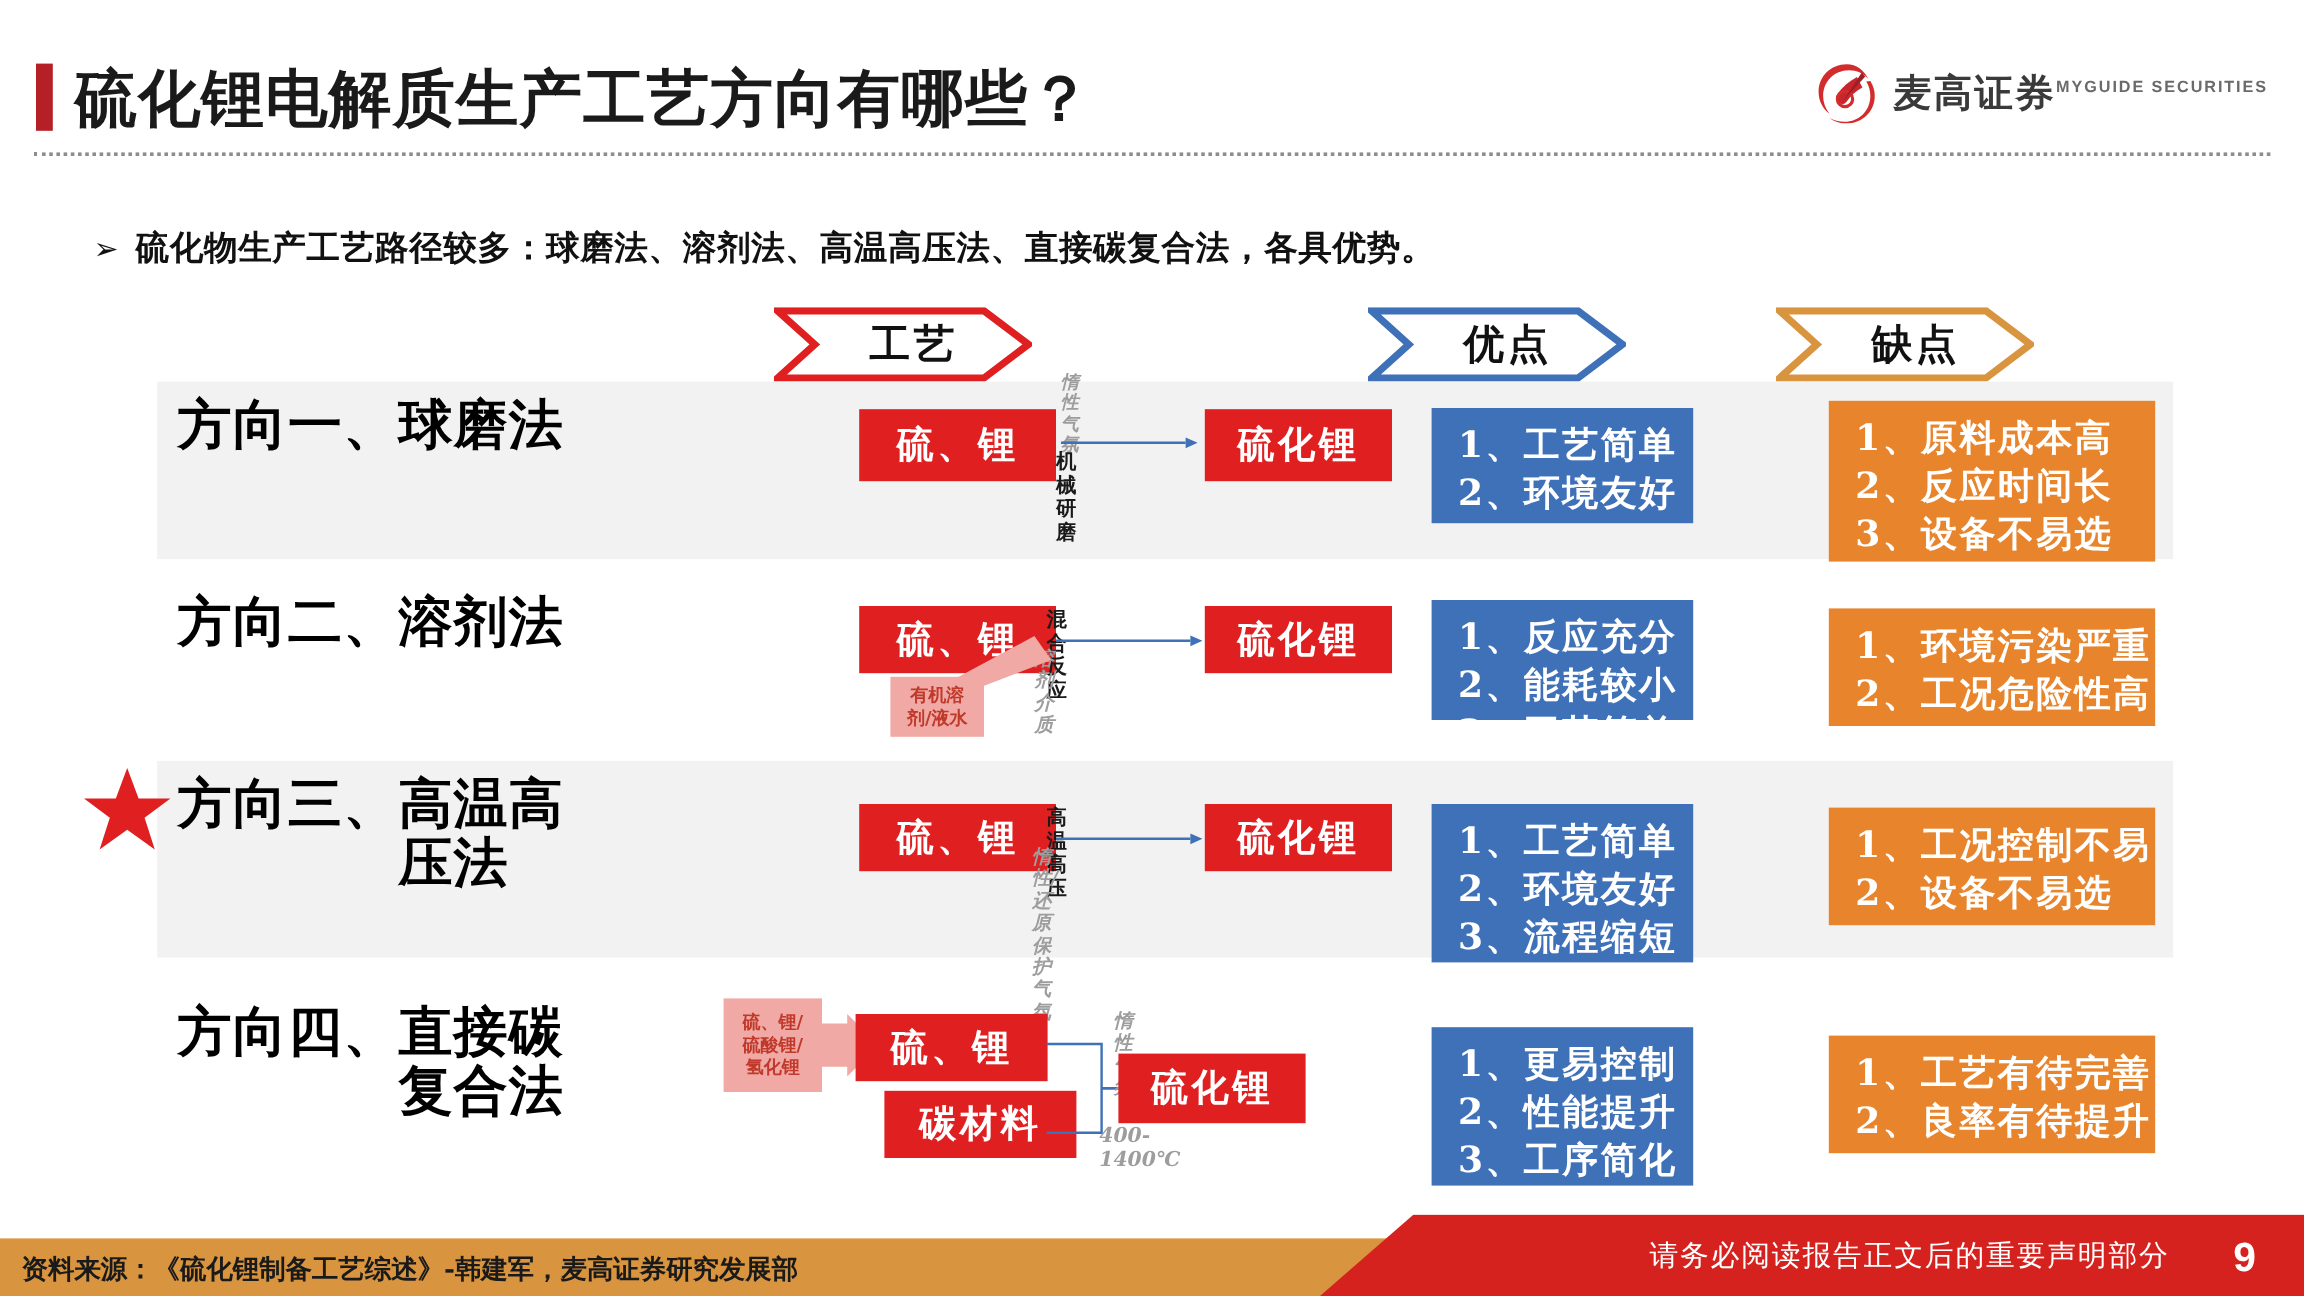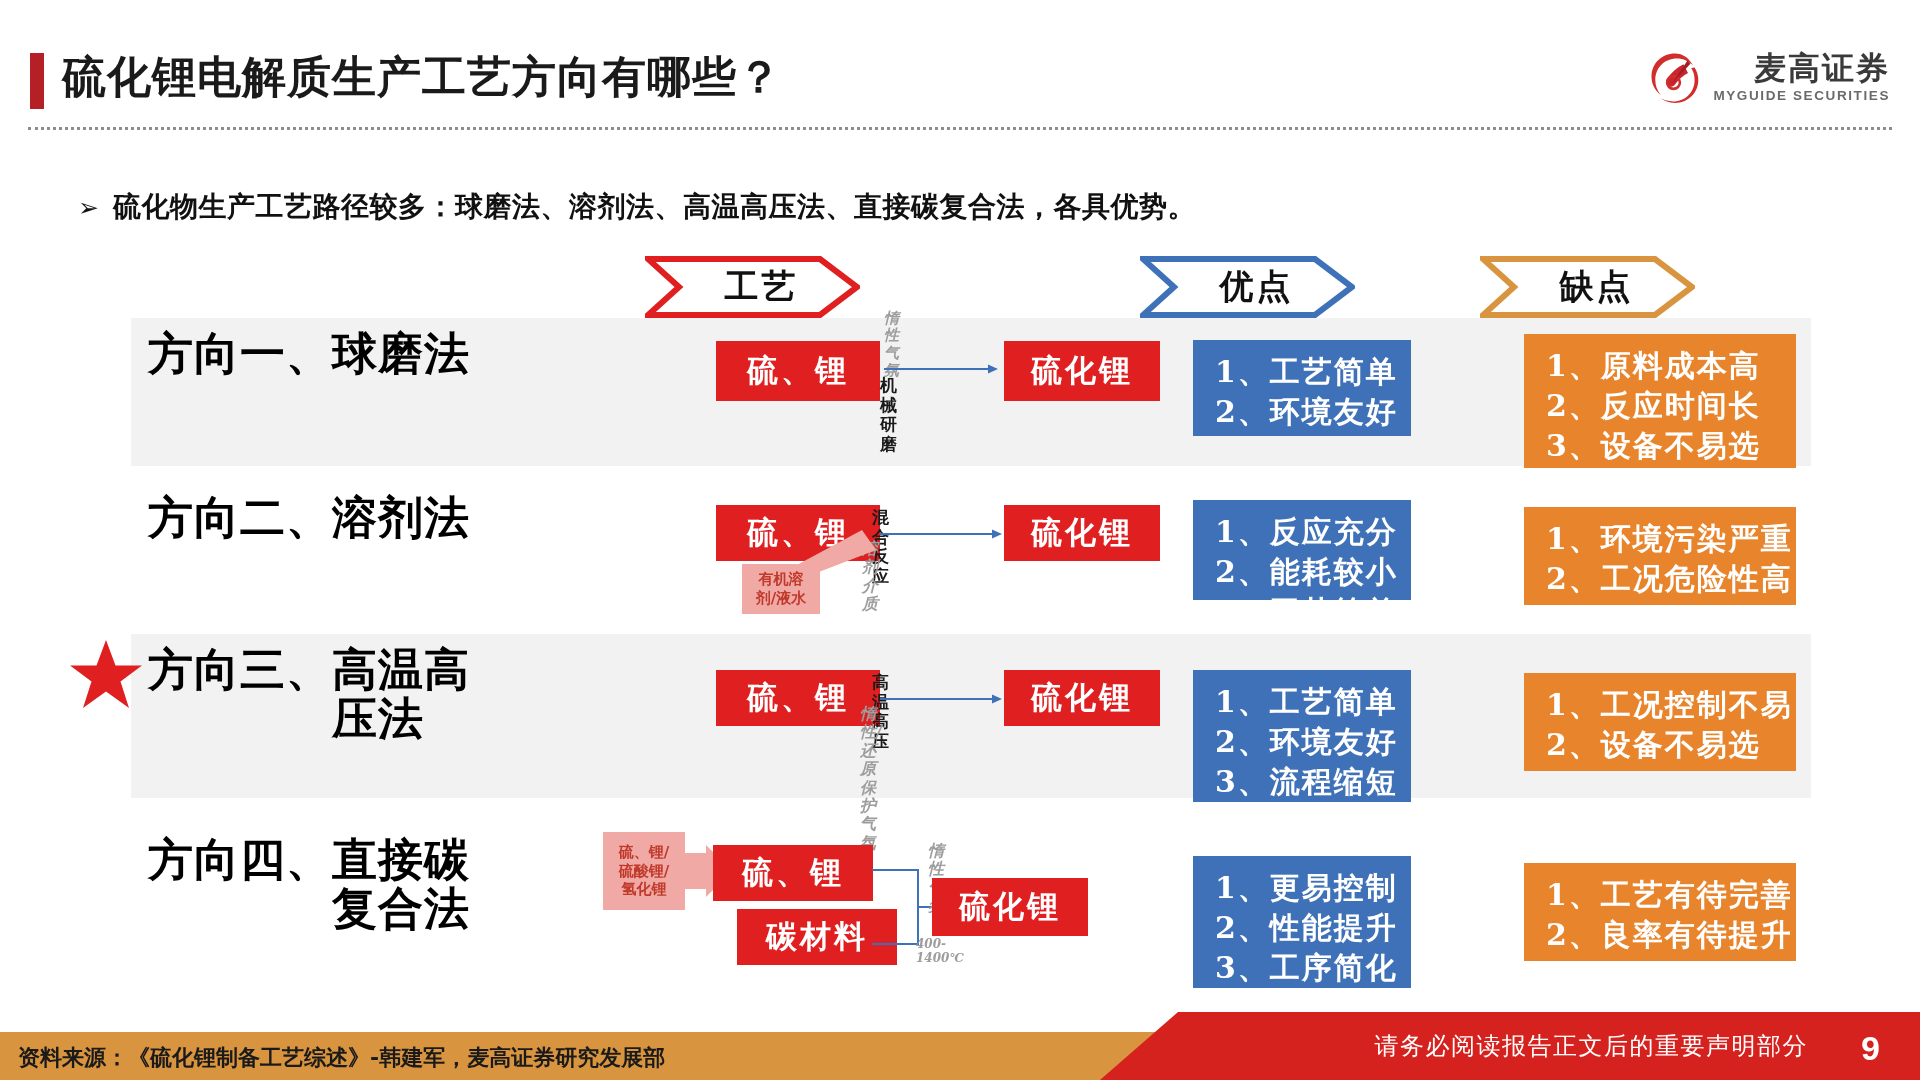--- a/index.html
+++ b/index.html
@@ -7,27 +7,27 @@
     width:1920px;height:1080px;overflow:hidden;
     background:#ffffff;
     font-family:"Liberation Sans","DejaVu Sans",sans-serif;
     position:relative;
   }
   .slide{position:absolute;inset:0;background:#fff;}
 
   
   .title-bar{position:absolute;left:30px;top:53px;width:14px;height:56px;background:#b42025;}
   .title-text{position:absolute;left:62px;top:48px;font-family:"DejaVu Serif","Liberation Serif",serif;
-    font-size:44px;font-weight:bold;color:#1a1a1a;letter-spacing:1px;white-space:nowrap;}
+    font-size:52px;font-weight:bold;color:#1a1a1a;letter-spacing:1px;white-space:nowrap;}
   .dotted-rule{position:absolute;left:28px;top:127px;width:1864px;height:0;
     border-top:3px dotted #7a7a7a;opacity:.85;}
 
   .logo{position:absolute;right:30px;top:46px;height:62px;display:flex;align-items:center;gap:12px;}
   .logo-mark{width:52px;height:52px;flex:0 0 52px;}
-  .logo-txt{display:flex;flex-direction:column;justify-content:center;line-height:1;text-align:right;}
+  .logo-txt{display:flex;flex-direction:row;justify-content:center;line-height:1;}
   .logo-cn{font-family:"DejaVu Sans","Liberation Sans",sans-serif;font-size:32px;font-weight:bold;
     color:#3a3a3a;letter-spacing:2px;}
   .logo-en{font-size:13.5px;font-weight:bold;color:#6a6a6a;letter-spacing:1.6px;margin-top:5px;}
 
   
   .lead{position:absolute;left:78px;top:188px;display:flex;align-items:baseline;gap:14px;}
   .lead-arrow{font-size:25px;color:#111;line-height:1;}
   .lead-text{font-family:"DejaVu Serif","Liberation Serif",serif;font-size:28px;font-weight:bold;
     color:#111;white-space:nowrap;letter-spacing:.5px;}
 
@@ -264,21 +264,21 @@
     <div class="rbox" style="left:713px;top:909px;width:160px;height:56px;font-size:31px;margin-left:24px;">
       <span>碳材料</span>
     </div>
     <svg class="conn" style="left:872px;top:866px;width:124px;height:82px;" viewBox="0 0 124 82">
       <path d="M0,4 L46,4 L46,78 L0,78" fill="none" stroke="#3f71b8" stroke-width="2"></path>
       <line x1="46" y1="41" x2="110" y2="41" stroke="#3f71b8" stroke-width="2.2"></line>
       <path d="M110,36.5 L122,41 L110,45.5 Z" fill="#3f71b8"></path>
     </svg>
     <div class="lbl gray" style="left:928px;top:842px;font-size:16px;">惰性
 气氛</div>
-    <div class="lbl gray" style="left:916px;top:938px;font-size:12px;">400-1400℃</div>
+    <div class="lbl gray" style="left:916px;top:938px;font-size:17px;">400-1400℃</div>
     <div class="rbox" style="left:932px;top:878px;width:156px;height:58px;font-size:31px;">
       <span>硫化锂</span>
     </div>
   </div>
 
   <div class="listbox pros" style="left:1193px;top:856px;width:218px;height:132px;">
     <div>1、更易控制</div>
     <div>2、性能提升</div>
     <div>3、工序简化</div>
   </div>

